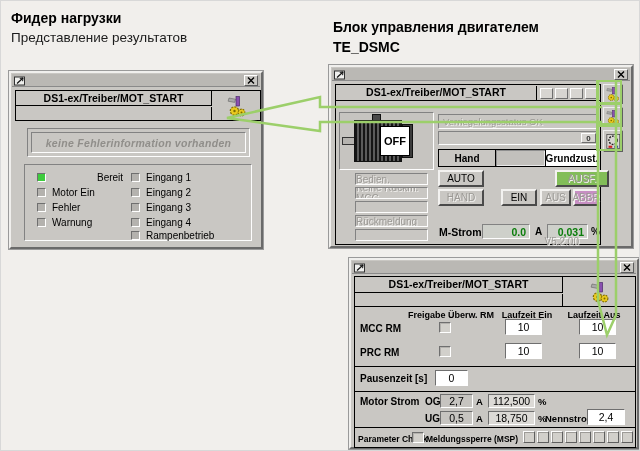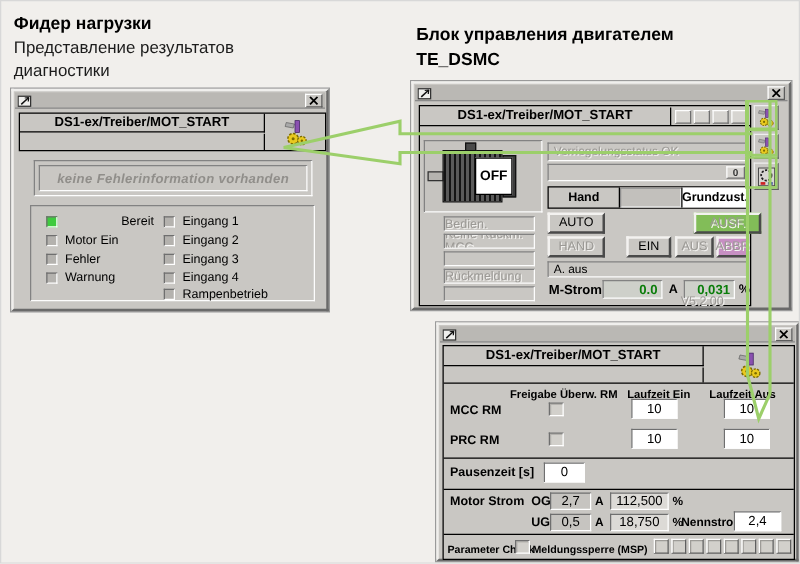--- a/index.html
+++ b/index.html
@@ -97,21 +97,20 @@
       <path d="M1 0.5 L7 6.5 M7 0.5 L1 6.5" stroke="#000" stroke-width="1.4"></path>
     </symbol>
   </defs>
 </svg>
 
 <div id="canvas">
 
   <div class="abs" style="left:10px; top:7px;">
     <div class="h-title">Фидер нагрузки</div>
     <div class="h-sub">Представление результатов</div>
-    <div class="h-sub">диагностики</div>
   </div>
 
   <div class="abs" style="left:332px; top:16px;">
     <div class="h-title">Блок управления двигателем</div>
     <div class="h-title">TE_DSMC</div>
   </div>
 
   <div class="win" style="left:8px; top:70px; width:254px; height:178px;">
     <div class="titlebar">
       <svg width="12" height="11">
@@ -214,21 +213,20 @@
       </div>
 
       <div class="btn" style="left:102px; top:85px; width:46px; height:17px;">AUTO</div>
       <div class="btn dis" style="left:219px; top:85px; width:54px; height:17px; background:#82bd58;">AUSF.</div>
 
       <div class="btn dis" style="left:102px; top:104px; width:46px; height:17px;">HAND</div>
       <div class="btn" style="left:165px; top:104px; width:36px; height:17px;">EIN</div>
       <div class="btn dis" style="left:204px; top:104px; width:31px; height:17px;">AUS</div>
       <div class="btn dis" style="left:237px; top:104px; width:26px; height:17px; background:#c78fc3;">ABBR</div>
 
-      <div class="abs sunken" style="left:102px; top:124px; width:161px; height:13px; font-size:9.5px; display:flex; align-items:center; padding-left:4px;">A. aus</div>
 
       <span class="lbl b" style="left:103px; top:141px; font-size:10.5px;">M-Strom</span>
       <div class="abs sunken gv" style="left:146px; top:139px; width:48px; height:15px; background:#ced0ca; font-size:10.5px; display:flex; align-items:center; justify-content:flex-end; padding-right:3px;">0.0</div>
       <span class="lbl b" style="left:199px; top:141px;">A</span>
       <div class="abs sunken gv" style="left:211px; top:139px; width:41px; height:15px; background:#ced0ca; font-size:10.5px; display:flex; align-items:center; justify-content:flex-end; padding-right:3px;">0,031</div>
       <span class="lbl b" style="left:255px; top:141px;">%</span>
 
       <span class="lbl dis" style="right:21px; top:151px; font-size:10px;">V5.2.00</span>
     </div>
 

